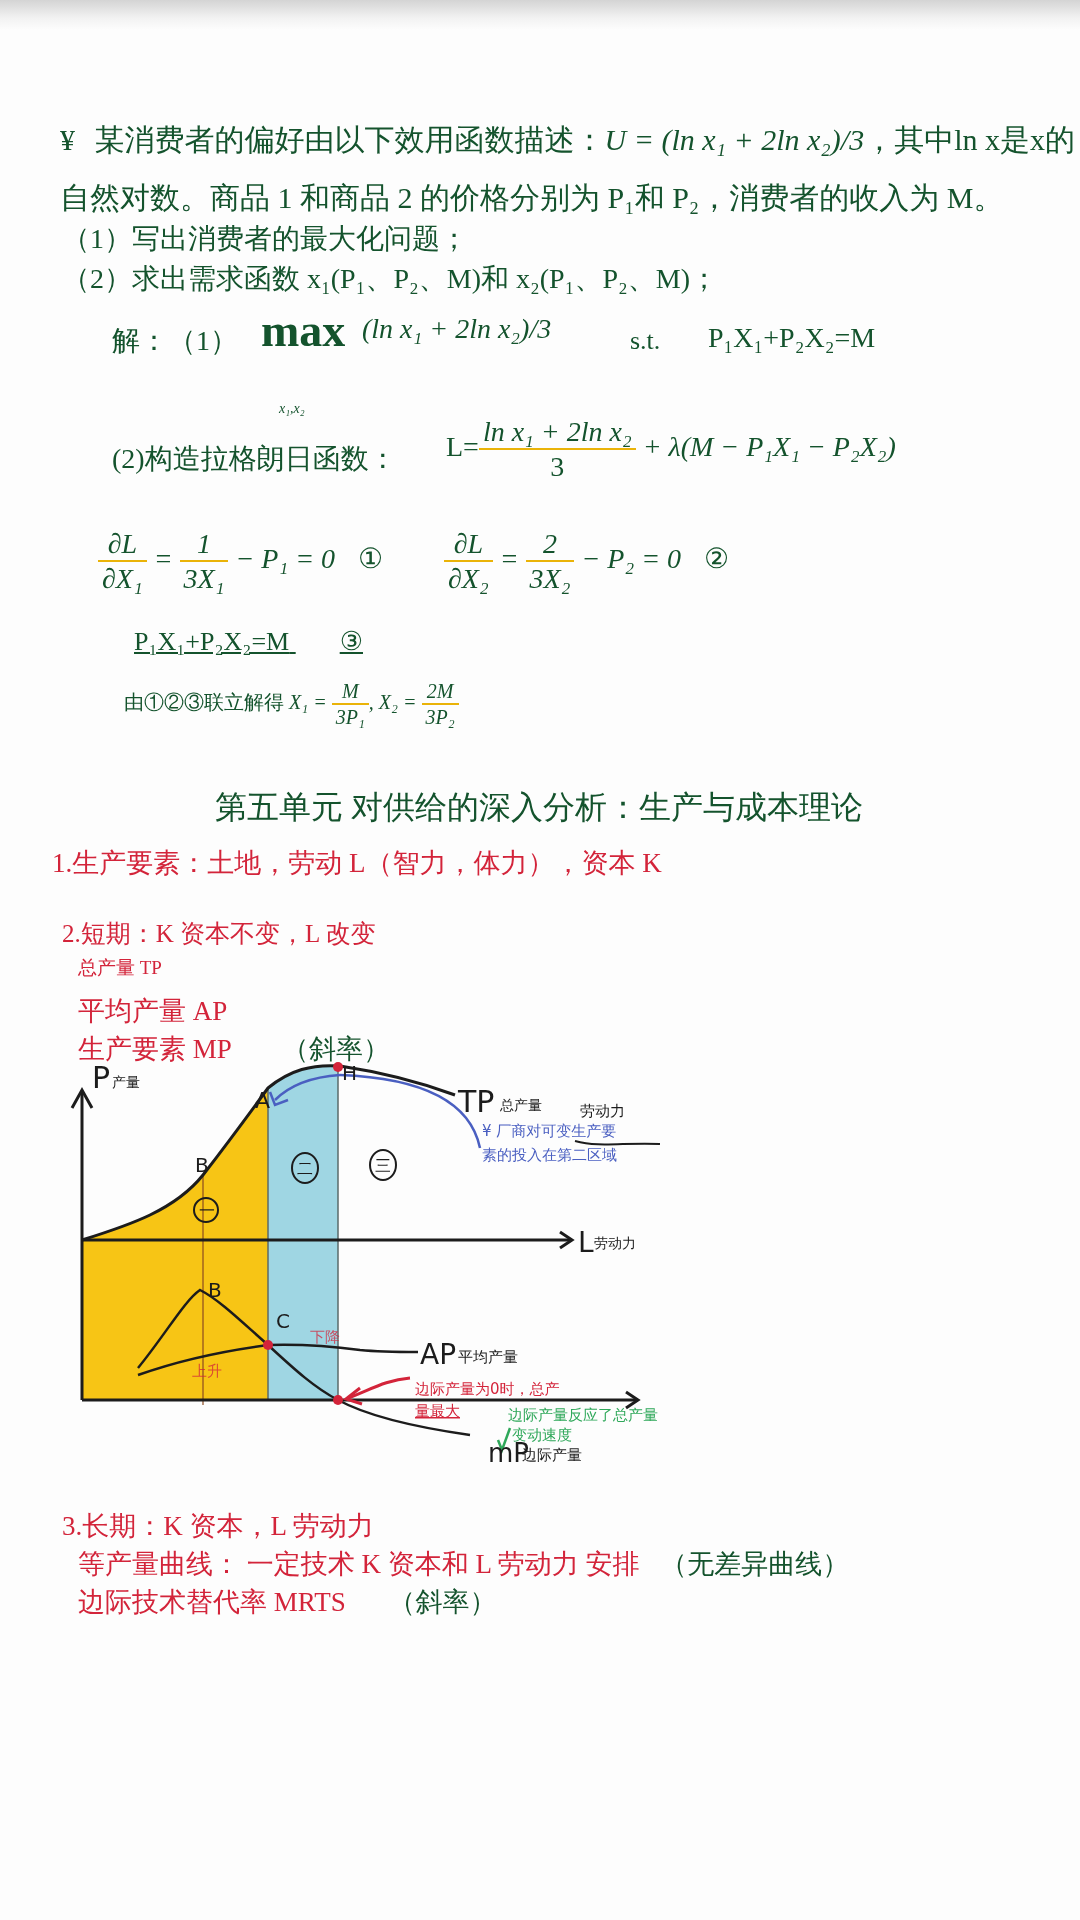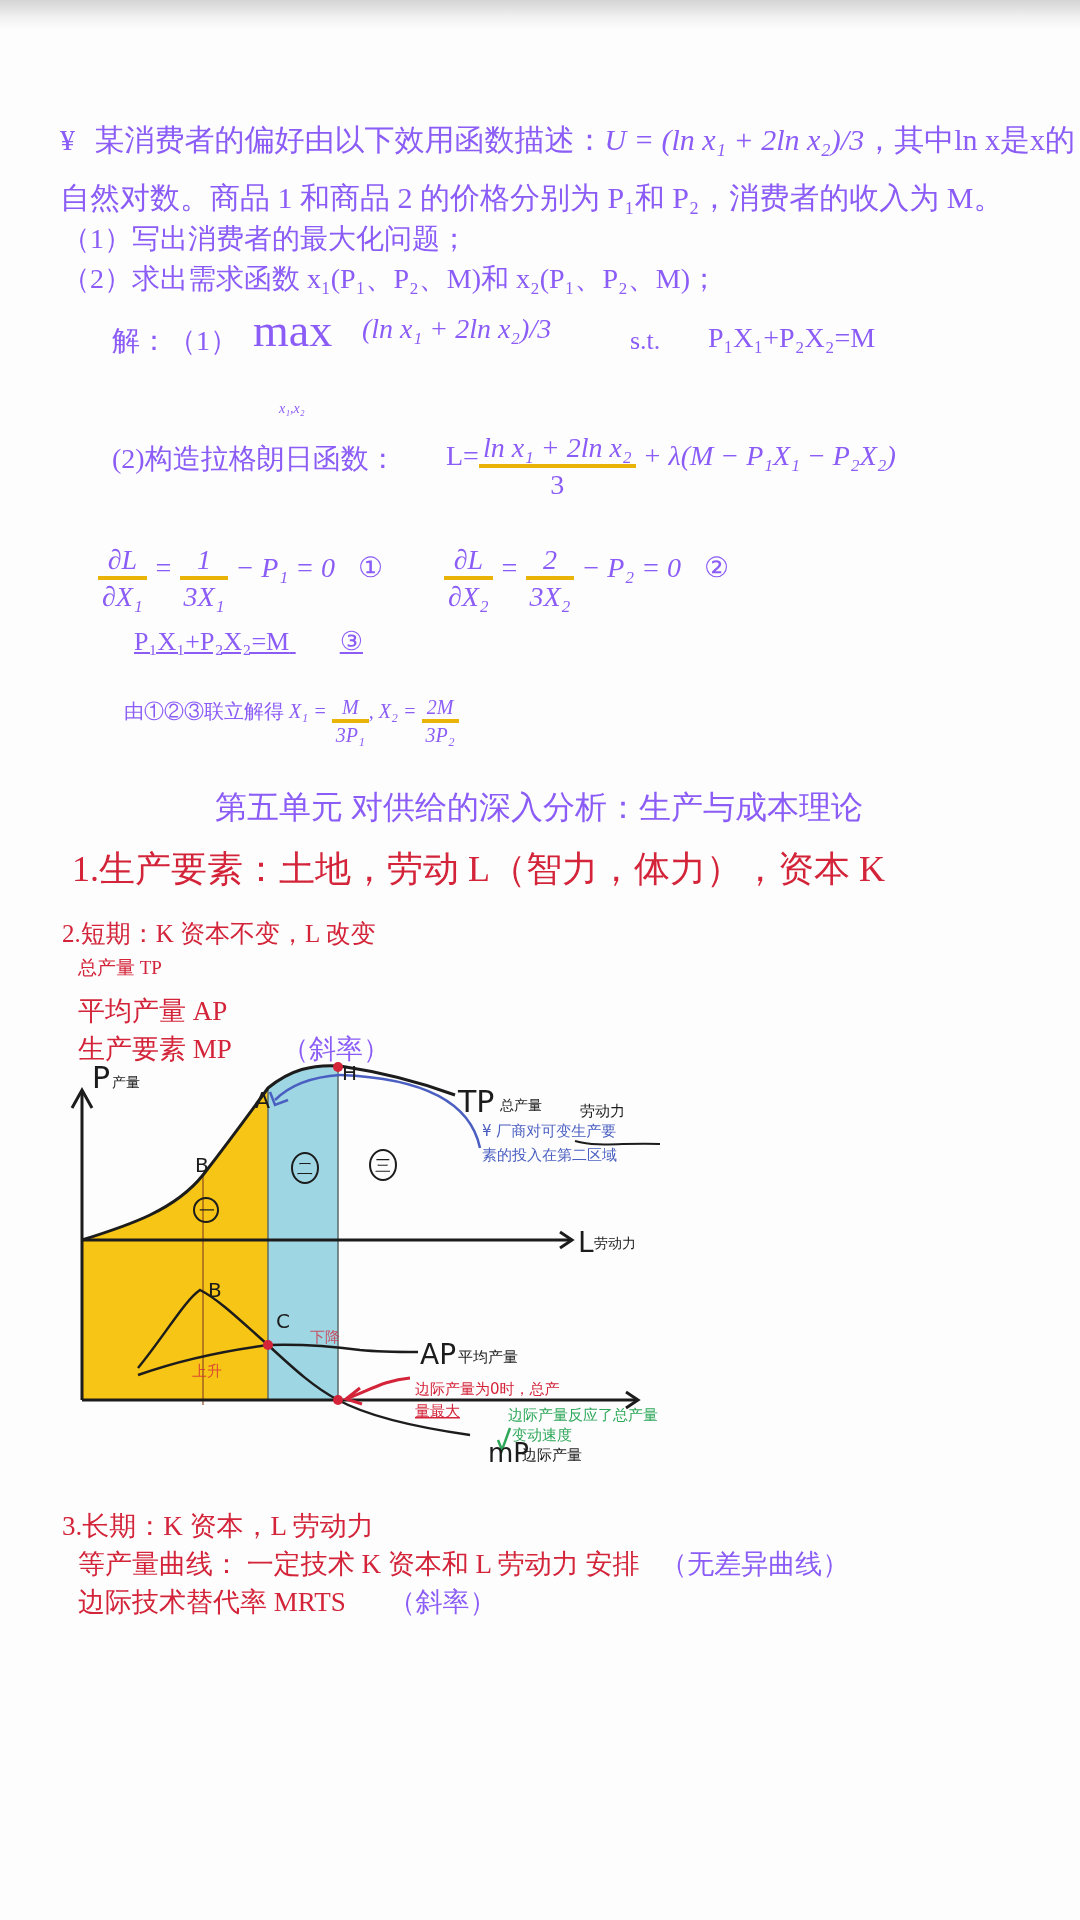--- a/index.html
+++ b/index.html
@@ -7,48 +7,48 @@
     width:1080px; height:1920px; overflow:hidden;
     background:#fdfdfd;
     font-family:"DejaVu Serif","Liberation Serif",serif;
     color:#1a1a1a; position:relative;
   }
   .topshade {
     position:absolute; left:0; top:0; width:1080px; height:30px;
     background:linear-gradient(#d4d4d4,#f2f2f2 60%,#fdfdfd);
   }
   .abs { position:absolute; white-space:nowrap; }
-  .black { color:#8b5cf6; }
+  .black { color:#14532d; }
   .red { color:#d3243a; }
   .serif { font-family:"Liberation Serif","DejaVu Serif",serif; }
   .it { font-style:italic; }
   .fs34 { font-size:30px; }
   .fs30 { font-size:28px; }
   .frac { display:inline-block; vertical-align:middle; text-align:center; }
-  .frac .num { display:block; padding:0 4px; border-bottom:4px solid #eab308; line-height:1.15;margin-top:16px; }
+  .frac .num { display:block; padding:0 4px; border-bottom:2px solid #eab308; line-height:1.15; }
   .frac .den { display:block; padding:0 4px; line-height:1.2; }
   svg text { font-family:"DejaVu Sans","Liberation Sans",sans-serif; }
 </style>
 </head>
 <body>
 
 <div class="topshade"></div>
 
 <div class="abs black serif fs34" style="left:60px; top:120px;">
   <span>¥</span>
   <span style="margin-left:12px;">某消费者的偏好由以下效用函数描述：</span><span class="it">U = (ln x₁ + 2ln x₂)/3</span><span>，其中ln x是x的</span>
 </div>
 <div class="abs black serif fs34" style="left:60px; top:178px;">自然对数。商品 1 和商品 2 的价格分别为 P₁和 P₂，消费者的收入为 M。</div>
 <div class="abs black serif fs30" style="left:62px; top:220px;">（1）写出消费者的最大化问题；</div>
 <div class="abs black serif fs30" style="left:62px; top:260px;">（2）求出需求函数 x₁(P₁、P₂、M)和 x₂(P₁、P₂、M)；</div>
 
 <div class="abs black serif fs30" style="left:112px; top:322px;">
   <span>解：（1）</span>
   <span style="display:inline-block; position:relative; width:110px; height:40px; vertical-align:middle;">
-    <span style="position:absolute; left:8px; top:-20px; font-size:46px;">max</span>
+    <span style="position:absolute; left:16px; top:-20px; font-size:46px;font-weight:bold;">max</span>
     <span class="it" style="position:absolute; left:34px; top:38px; font-size:14px;margin-top:39px;">x₁,x₂</span>
   </span>
   <span class="it" style="position:relative; top:-12px;">(ln x₁ + 2ln x₂)/3</span>
 </div>
 <div class="abs black serif" style="left:630px; top:326px; font-size:26px;">s.t.</div>
 <div class="abs black serif" style="left:708px; top:322px; font-size:28px;">P₁X₁+P₂X₂=M</div>
 
 <div class="abs black serif" style="left:112px; top:440px; font-size:28px;">(2)构造拉格朗日函数：</div>
 <div class="abs black serif" style="left:446px; top:416px; font-size:28px;">
   <span>L=</span><span class="frac"><span class="num it">ln x₁ + 2ln x₂</span><span class="den">3</span></span>
@@ -77,21 +77,21 @@
 
 <div class="abs black serif" style="left:124px; top:680px; font-size:20px;">
   <span>由①②③联立解得</span>
   <span class="it">X₁ =</span>
   <span class="frac it"><span class="num">M</span><span class="den">3P₁</span></span><span class="it">, X₂ =</span>
   <span class="frac it"><span class="num">2M</span><span class="den">3P₂</span></span>
 </div>
 
 <div class="abs black serif" style="left:215px; top:786px; font-size:32px;">第五单元  对供给的深入分析：生产与成本理论</div>
 
-<div class="abs red serif" style="left:72px; top:845px; font-size:36px;">1.生产要素：土地，劳动 L（智力，体力），资本 K</div>
+<div class="abs red serif" style="left:52px; top:845px; font-size:27px;">1.生产要素：土地，劳动 L（智力，体力），资本 K</div>
 <div class="abs red serif" style="left:62px; top:917px; font-size:25px;">2.短期：K 资本不变，L 改变</div>
 <div class="abs red serif" style="left:78px; top:955px; font-size:19px;">总产量 TP</div>
 <div class="abs red serif" style="left:78px; top:993px; font-size:27px;">平均产量  AP</div>
 <div class="abs red serif" style="left:78px; top:1031px; font-size:27px;">生产要素  MP</div>
 <div class="abs black serif" style="left:282px; top:1031px; font-size:27px;">（斜率）</div>
 
 <svg class="abs" style="left:0; top:1050px;" width="760" height="420" viewBox="0 1050 760 420">
 
   <path d="M82 1240 C130 1225 175 1210 203 1175 C230 1140 252 1110 268 1088 L268 1400 L82 1400 Z" fill="#f7c515"></path>
   <rect x="268" y="1088" width="70" height="312" fill="#9fd6e3"></rect>

